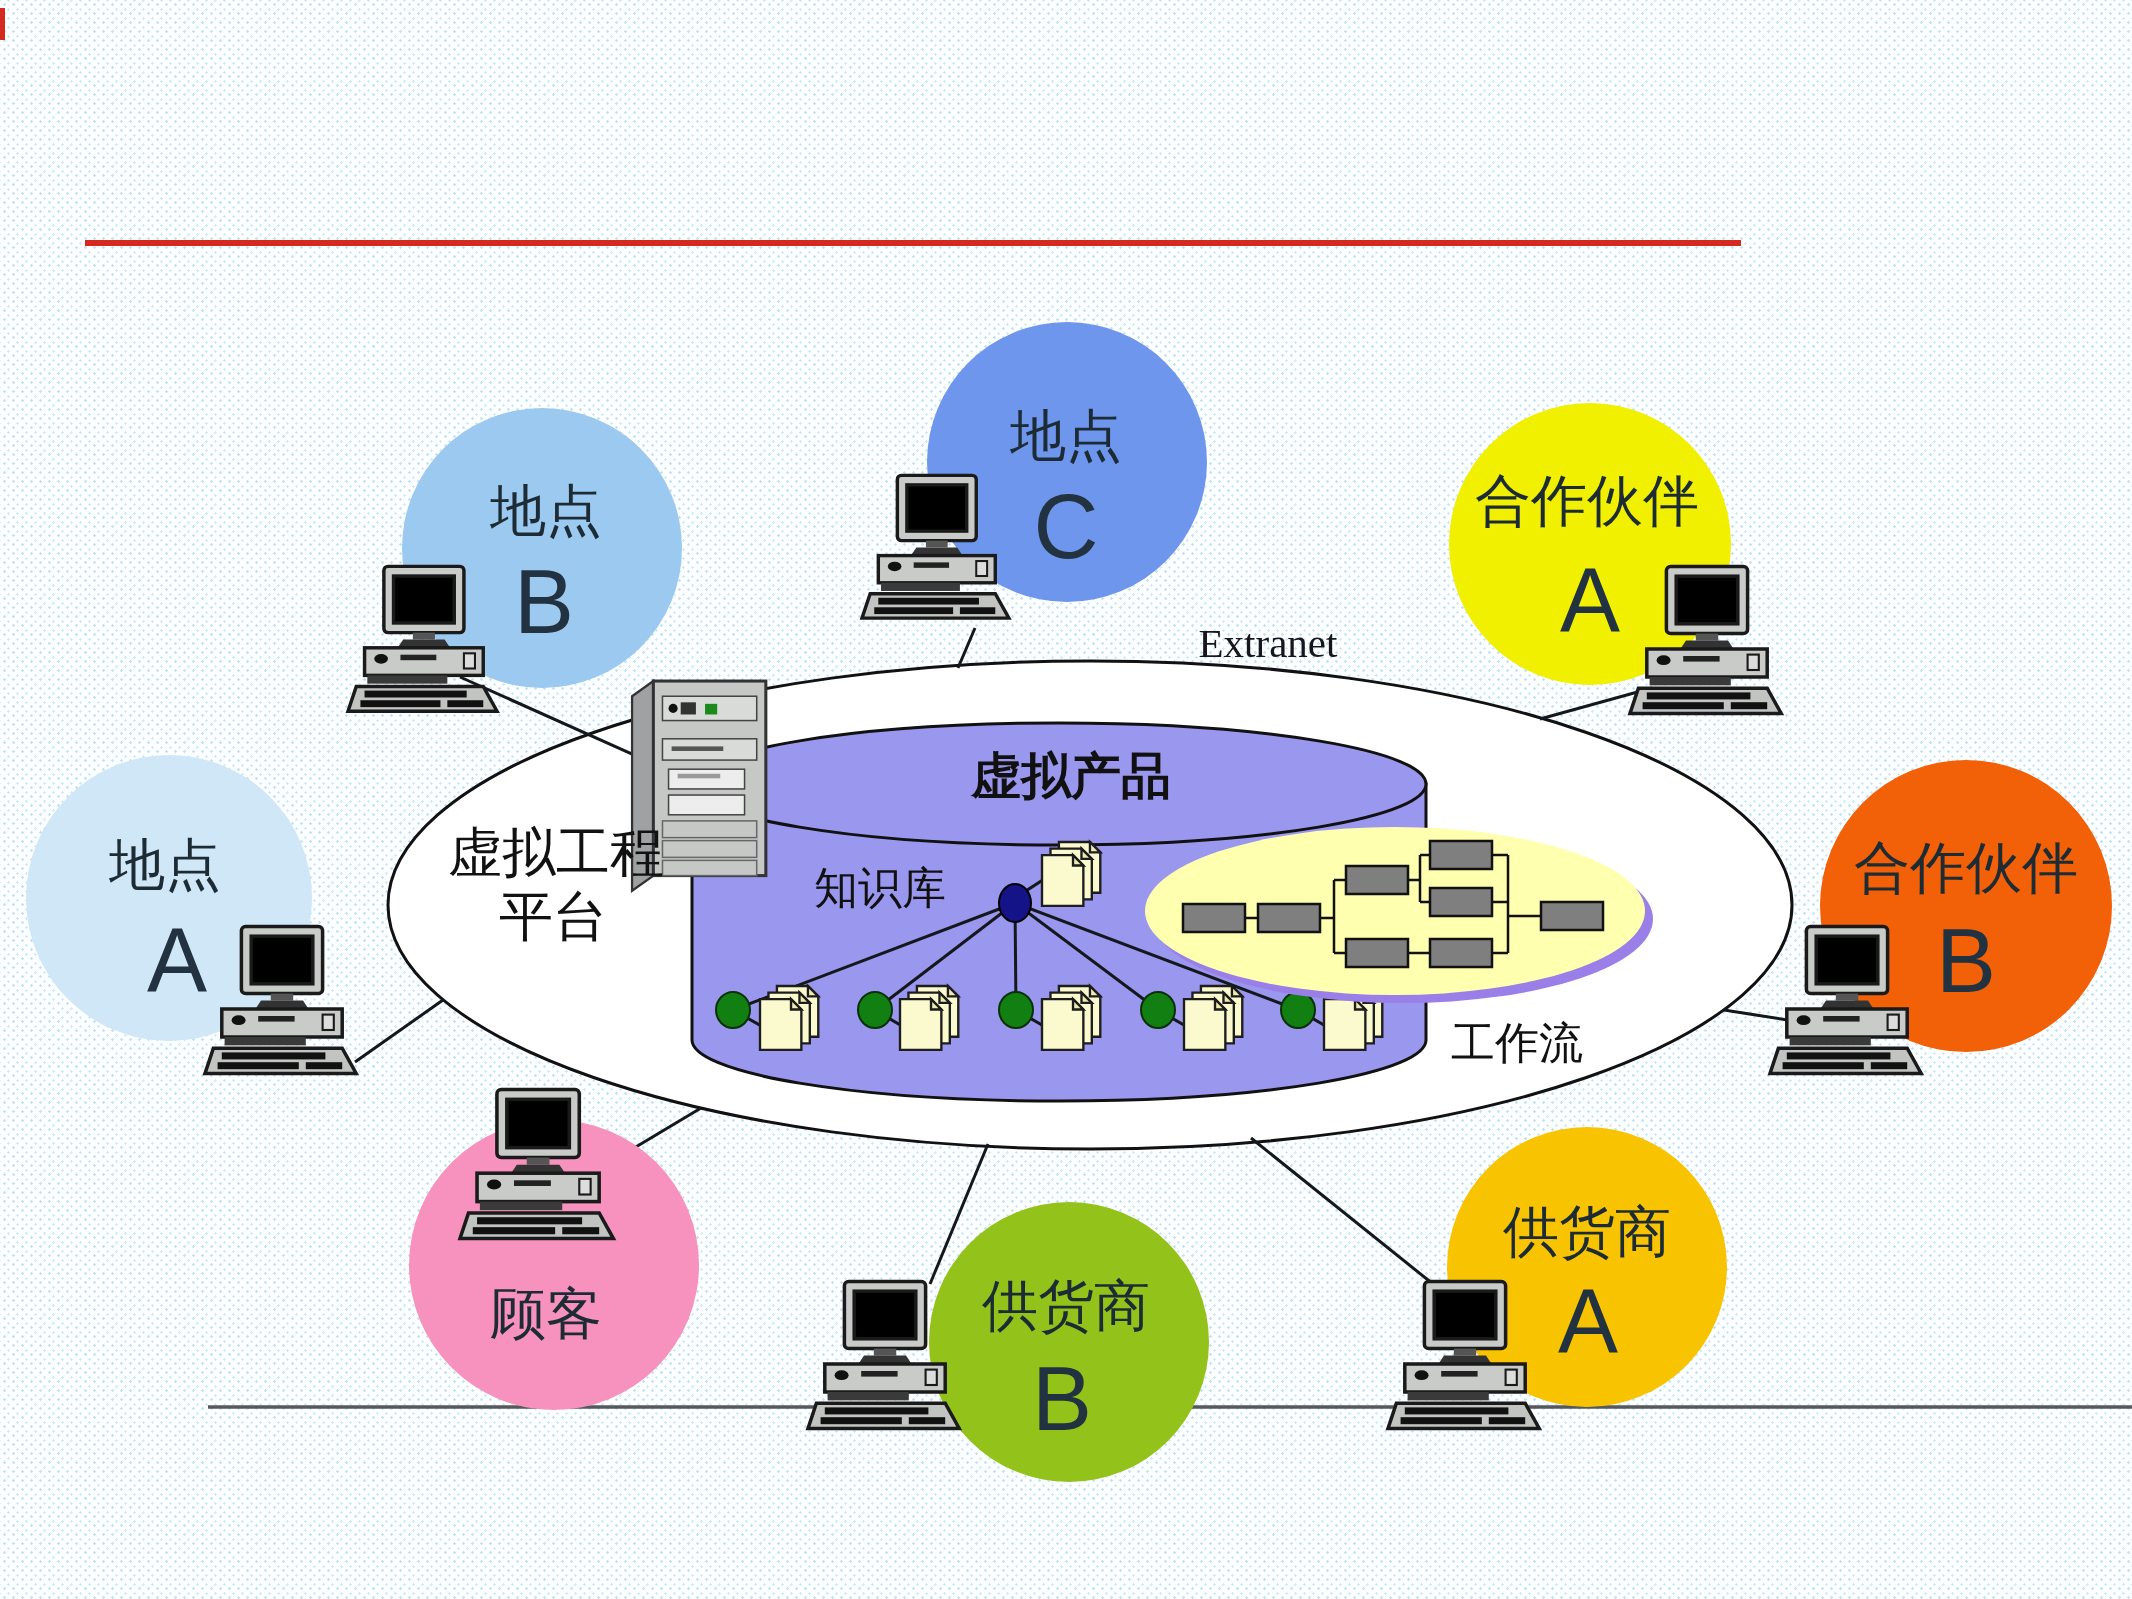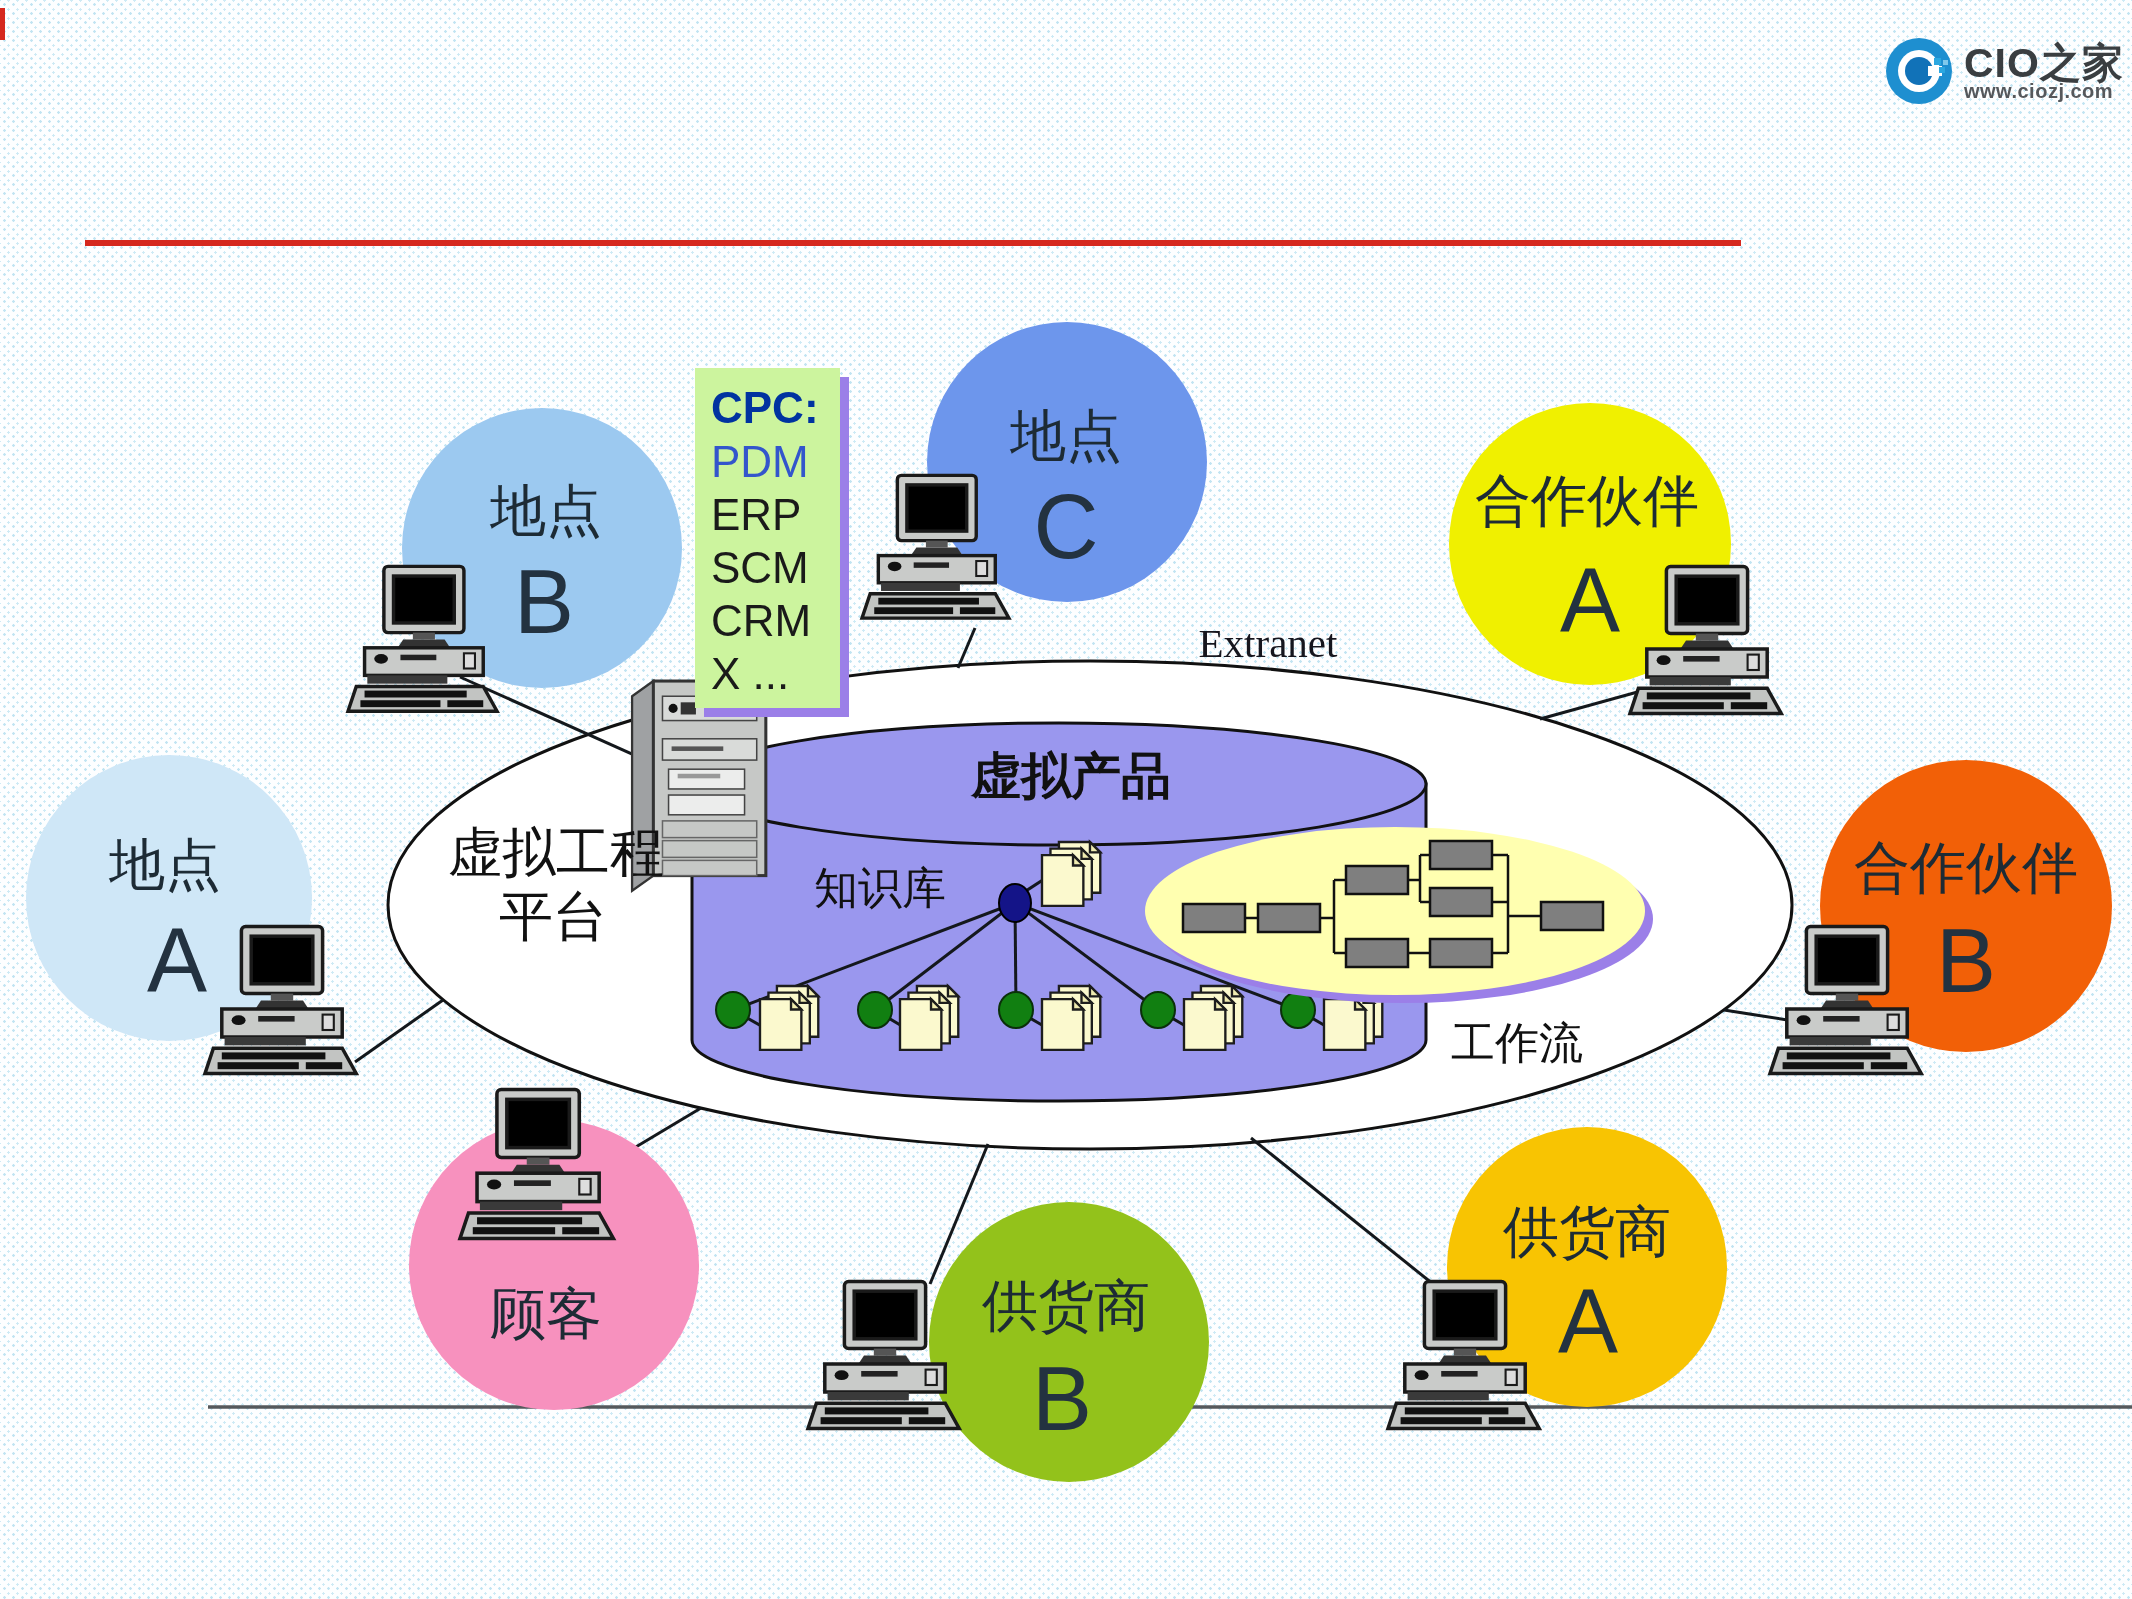--- a/index.html
+++ b/index.html
@@ -48,33 +48,20 @@
   .conn{stroke:#14181c;stroke-width:3;fill:none;}
 </style>
 </head>
 <body>
 
 <div id="slide">
 
   <div id="edge-mark"></div>
   <div id="title-underline"></div>
 
-  <div id="brand">
-    <svg id="brand-icon" width="70" height="70" viewBox="0 0 70 70">
-      <circle cx="35" cy="35" r="33" fill="#1E8FD0"></circle>
-      <circle cx="35" cy="35" r="21" fill="#FFFFFF"></circle>
-      <circle cx="35" cy="35" r="14" fill="#1172B8"></circle>
-      <rect x="44" y="30" width="14" height="10" fill="#FFFFFF"></rect>
-      <rect x="50" y="22" width="7" height="7" fill="#2BA7E0"></rect>
-      <rect x="59" y="24" width="5" height="5" fill="#7FC9EC"></rect>
-      <rect x="55" y="31" width="6" height="6" fill="#2BA7E0"></rect>
-    </svg>
-    <div id="brand-name">CIO之家</div>
-    <div id="brand-url">www.ciozj.com</div>
-  </div>
 
   <svg id="diagram" width="2132" height="1599" viewBox="0 0 2132 1599">
     <defs>
       <g id="pc">
         <g stroke="#1a1a1a" stroke-width="2.5">
           <rect x="26" y="1" width="58" height="48" rx="3" fill="#C9CBC9"></rect>
           <rect x="33" y="8" width="44" height="34" fill="#000"></rect>
           <path d="M47,49 h16 v5 h-16 z" fill="#555" stroke="none"></path>
           <path d="M40,54 h30 l4,6 h-38 z" fill="#333" stroke="none"></path>
           <rect x="12" y="60" width="86" height="20" fill="#C9CBC9"></rect>
@@ -218,28 +205,20 @@
     <use href="#pc" transform="translate(348,565) scale(1.38)"></use>
     <use href="#pc" transform="translate(862,474) scale(1.36)"></use>
     <use href="#pc" transform="translate(1630,565) scale(1.40)"></use>
     <use href="#pc" transform="translate(205,925) scale(1.40)"></use>
     <use href="#pc" transform="translate(1770,925) scale(1.40)"></use>
     <use href="#pc" transform="translate(460,1088) scale(1.42)"></use>
     <use href="#pc" transform="translate(808,1280) scale(1.40)"></use>
     <use href="#pc" transform="translate(1388,1280) scale(1.40)"></use>
   </svg>
 
-  <div id="cpc-panel">
-    <div id="cpc-heading">CPC:</div>
-    <span class="cpc-item first">PDM</span>
-    <span class="cpc-item">ERP</span>
-    <span class="cpc-item">SCM</span>
-    <span class="cpc-item">CRM</span>
-    <span class="cpc-item">X ...</span>
-  </div>
 
   <div class="lbl" id="extranet-label" style="left:1268px;top:643px;">Extranet</div>
   <div class="lbl zh-serif" id="cylinder-title" style="left:1059px;top:776px;">虚拟产品</div>
   <div class="lbl zh-serif" id="kb-label" style="left:880px;top:888px;">知识库</div>
   <div class="lbl zh-serif" id="workflow-label" style="left:1517px;top:1022px;margin-top:21px;">工作流</div>
   <div class="lbl zh-serif platform-line" style="left:556px;top:853px;">虚拟工程</div>
   <div class="lbl zh-serif platform-line" style="left:553px;top:917px;">平台</div>
 
   <div class="lbl zh-serif circle-zh" style="left:546px;top:512px;">地点</div>
   <div class="lbl circle-letter" style="left:544px;top:602px;">B</div>

